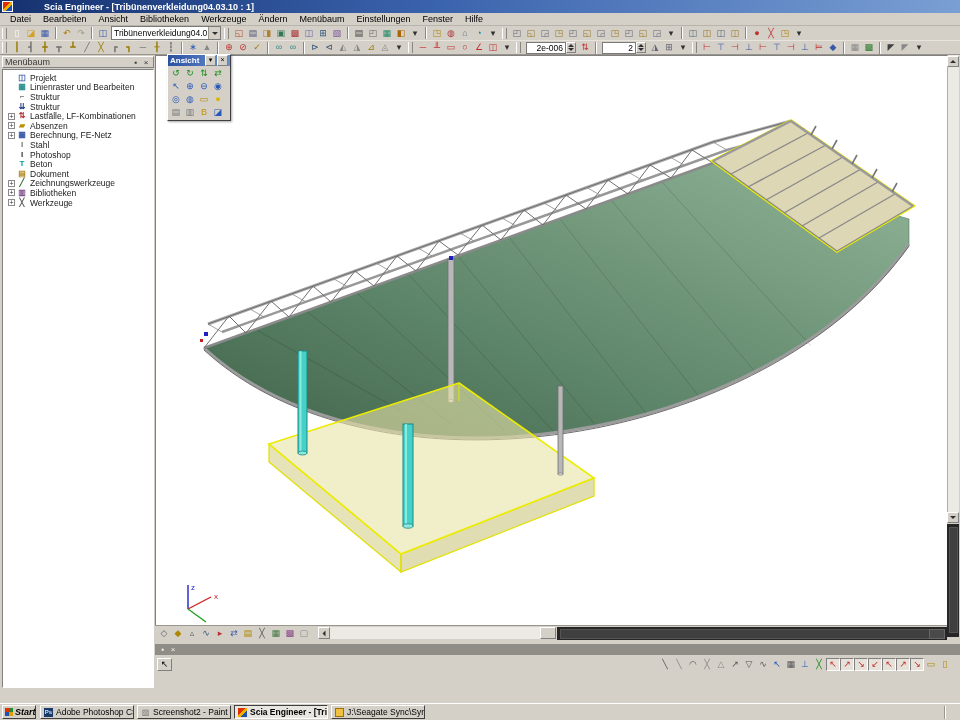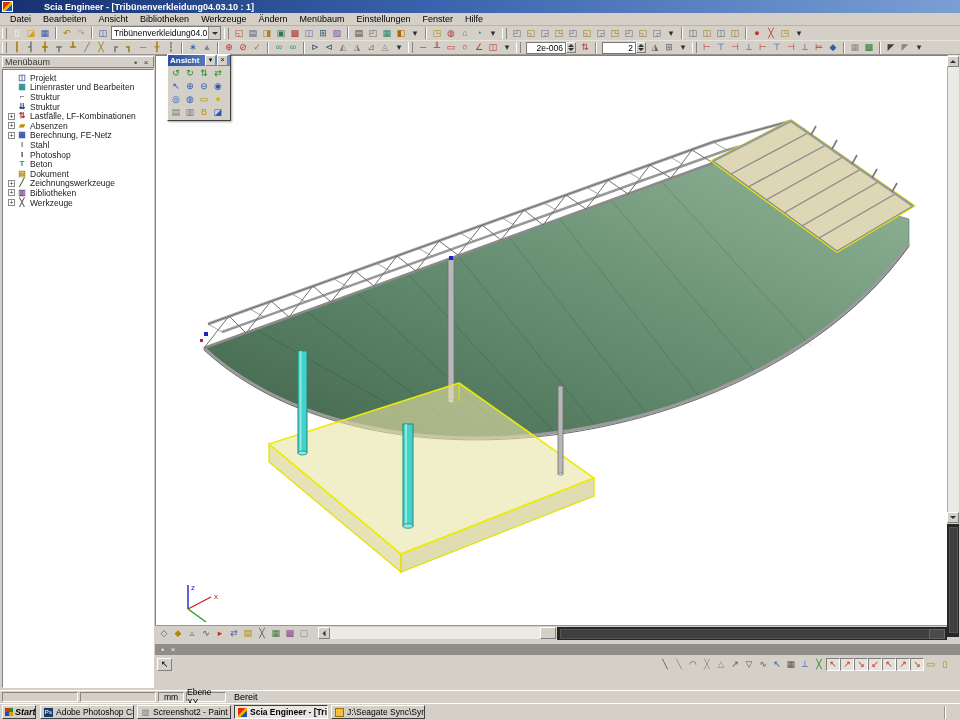--- a/index.html
+++ b/index.html
@@ -895,27 +895,20 @@
         </span>
         <span class="tbtn">
           <span class="tglyph" style="color: rgb(176, 136, 0);">▭</span>
         </span>
         <span class="tbtn">
           <span class="tglyph" style="color: rgb(176, 136, 0);">▯</span>
         </span>
       </span>
   </div>
 
-  <div class="statusbar abs">
-    <span class="scell" style="width:76px"></span>
-    <span class="scell" style="width:76px"></span>
-    <span class="scell" style="width:26px">mm</span>
-    <span class="scell" style="width:40px">Ebene XY</span>
-    <span style="margin-left:6px">Bereit</span>
-  </div>
 
   <div class="taskbar abs">
     <div class="startbtn">
       <span class="flag">
           <i></i>
           <i></i>
           <i></i>
           <i></i>
         </span>
       <span>Start</span>

